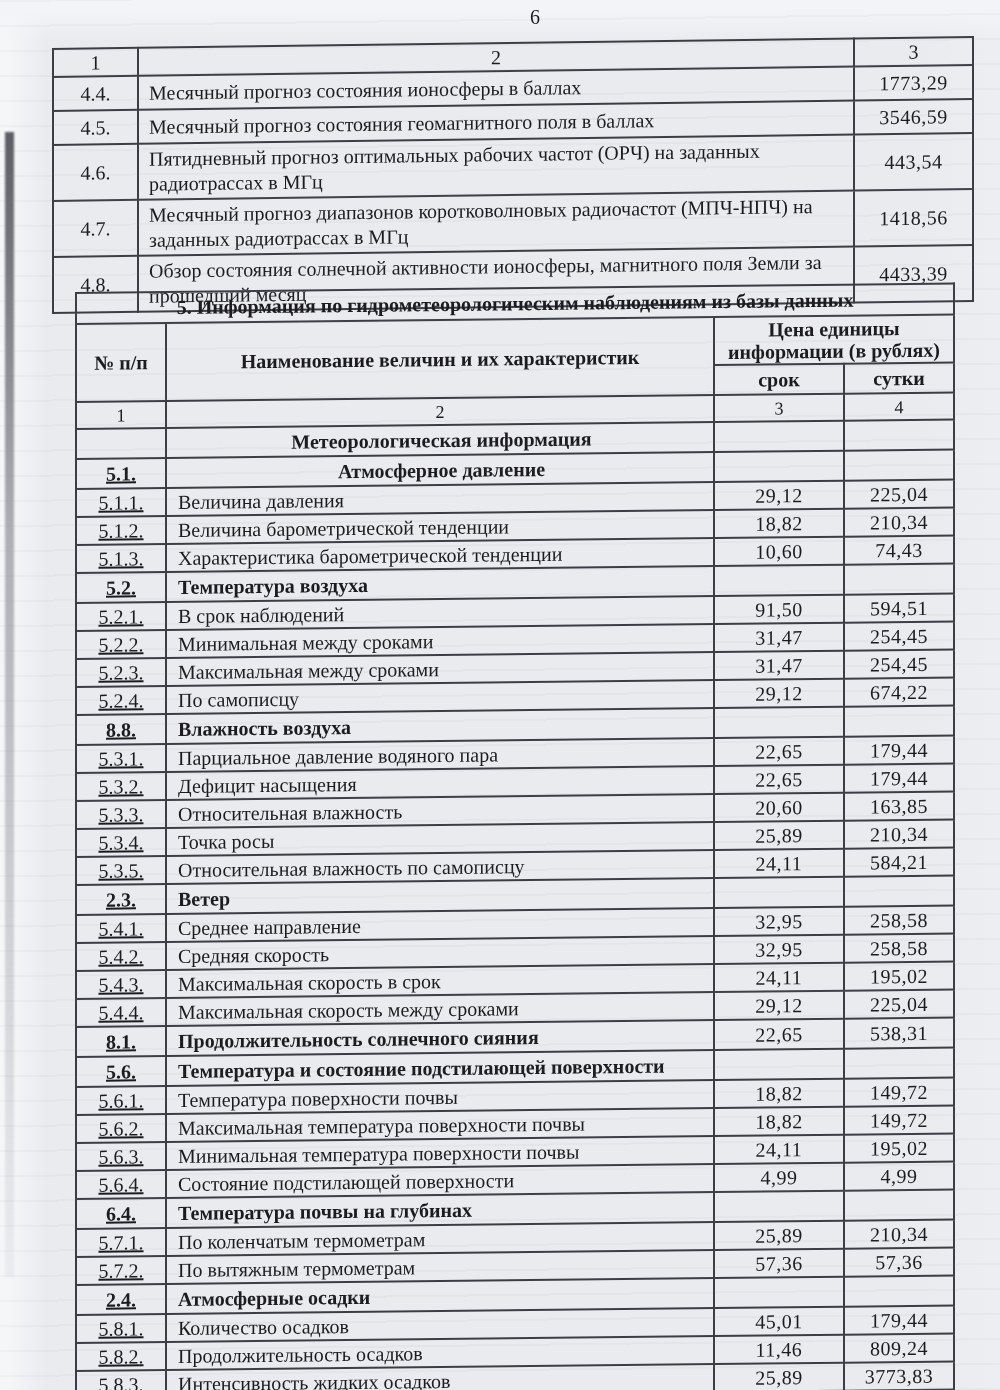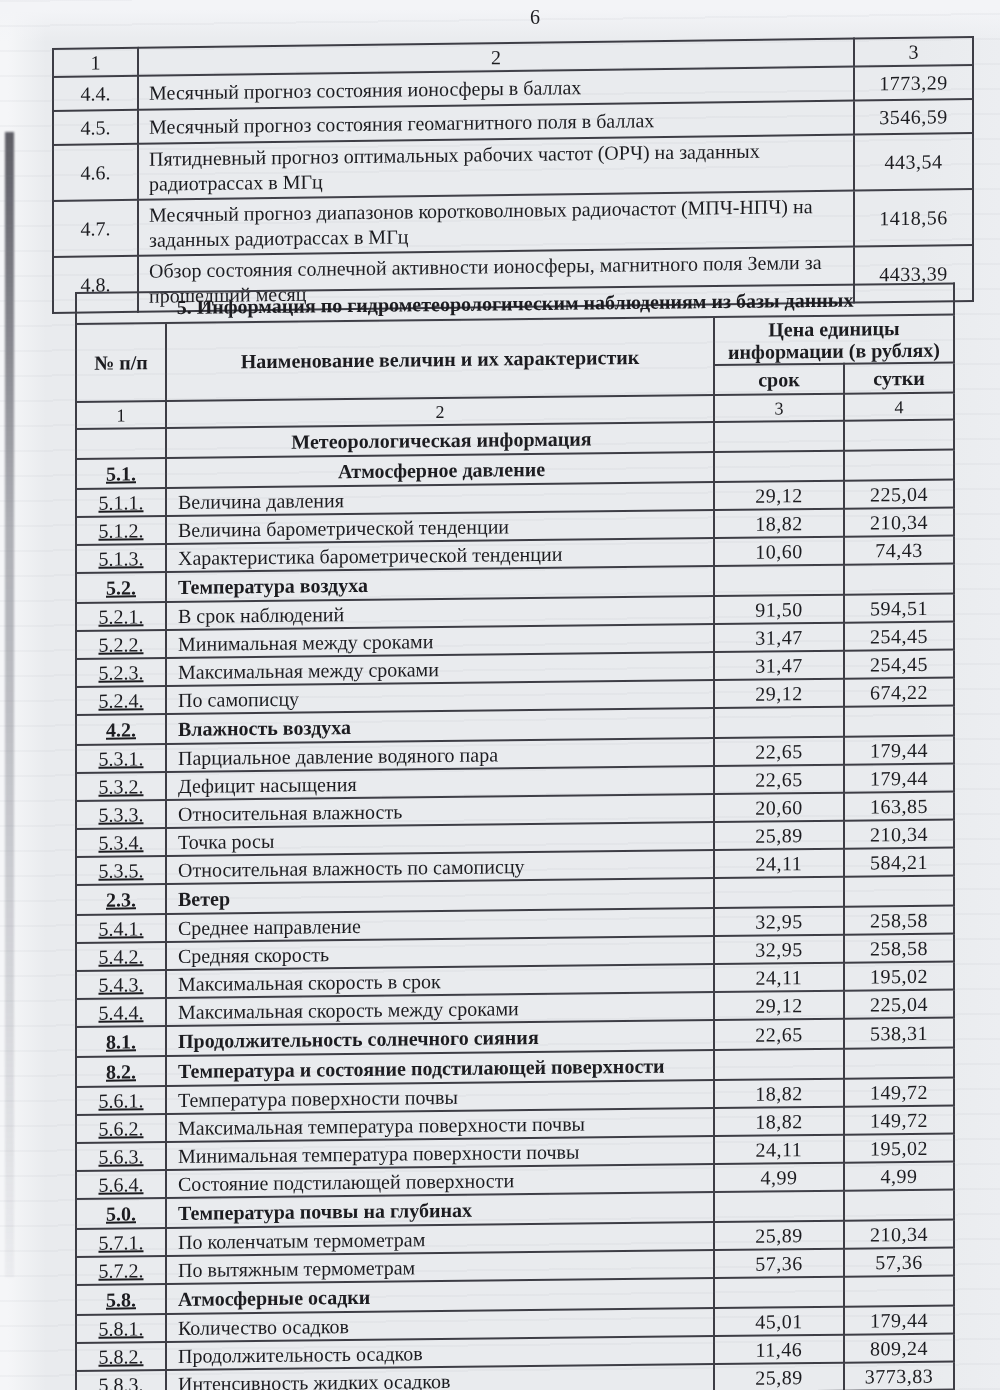--- a/index.html
+++ b/index.html
@@ -203,21 +203,21 @@
         <td class="c-srok">31,47</td>
         <td class="c-sutki">254,45</td>
       </tr>
       <tr class="r-item">
         <td class="c-num">5.2.4.</td>
         <td class="c-name">По самописцу</td>
         <td class="c-srok">29,12</td>
         <td class="c-sutki">674,22</td>
       </tr>
       <tr class="r-section">
-        <td class="c-num">4.2.</td>
+        <td class="c-num">8.8.</td>
         <td class="c-name">Влажность воздуха</td>
         <td class="c-srok"></td>
         <td class="c-sutki"></td>
       </tr>
       <tr class="r-item">
         <td class="c-num">5.3.1.</td>
         <td class="c-name">Парциальное давление водяного пара</td>
         <td class="c-srok">22,65</td>
         <td class="c-sutki">179,44</td>
       </tr>
@@ -275,21 +275,21 @@
         <td class="c-srok">29,12</td>
         <td class="c-sutki">225,04</td>
       </tr>
       <tr class="r-section">
         <td class="c-num">8.1.</td>
         <td class="c-name">Продолжительность солнечного сияния</td>
         <td class="c-srok">22,65</td>
         <td class="c-sutki">538,31</td>
       </tr>
       <tr class="r-section">
-        <td class="c-num">8.2.</td>
+        <td class="c-num">5.6.</td>
         <td class="c-name">Температура и состояние подстилающей поверхности</td>
         <td class="c-srok"></td>
         <td class="c-sutki"></td>
       </tr>
       <tr class="r-item">
         <td class="c-num">5.6.1.</td>
         <td class="c-name">Температура поверхности почвы</td>
         <td class="c-srok">18,82</td>
         <td class="c-sutki">149,72</td>
       </tr>
@@ -305,39 +305,39 @@
         <td class="c-srok">24,11</td>
         <td class="c-sutki">195,02</td>
       </tr>
       <tr class="r-item">
         <td class="c-num">5.6.4.</td>
         <td class="c-name">Состояние подстилающей поверхности</td>
         <td class="c-srok">4,99</td>
         <td class="c-sutki">4,99</td>
       </tr>
       <tr class="r-section">
-        <td class="c-num">5.0.</td>
+        <td class="c-num">6.4.</td>
         <td class="c-name">Температура почвы на глубинах</td>
         <td class="c-srok"></td>
         <td class="c-sutki"></td>
       </tr>
       <tr class="r-item">
         <td class="c-num">5.7.1.</td>
         <td class="c-name">По коленчатым термометрам</td>
         <td class="c-srok">25,89</td>
         <td class="c-sutki">210,34</td>
       </tr>
       <tr class="r-item">
         <td class="c-num">5.7.2.</td>
         <td class="c-name">По вытяжным термометрам</td>
         <td class="c-srok">57,36</td>
         <td class="c-sutki">57,36</td>
       </tr>
       <tr class="r-section">
-        <td class="c-num">5.8.</td>
+        <td class="c-num">2.4.</td>
         <td class="c-name">Атмосферные осадки</td>
         <td class="c-srok"></td>
         <td class="c-sutki"></td>
       </tr>
       <tr class="r-item">
         <td class="c-num">5.8.1.</td>
         <td class="c-name">Количество осадков</td>
         <td class="c-srok">45,01</td>
         <td class="c-sutki">179,44</td>
       </tr>

